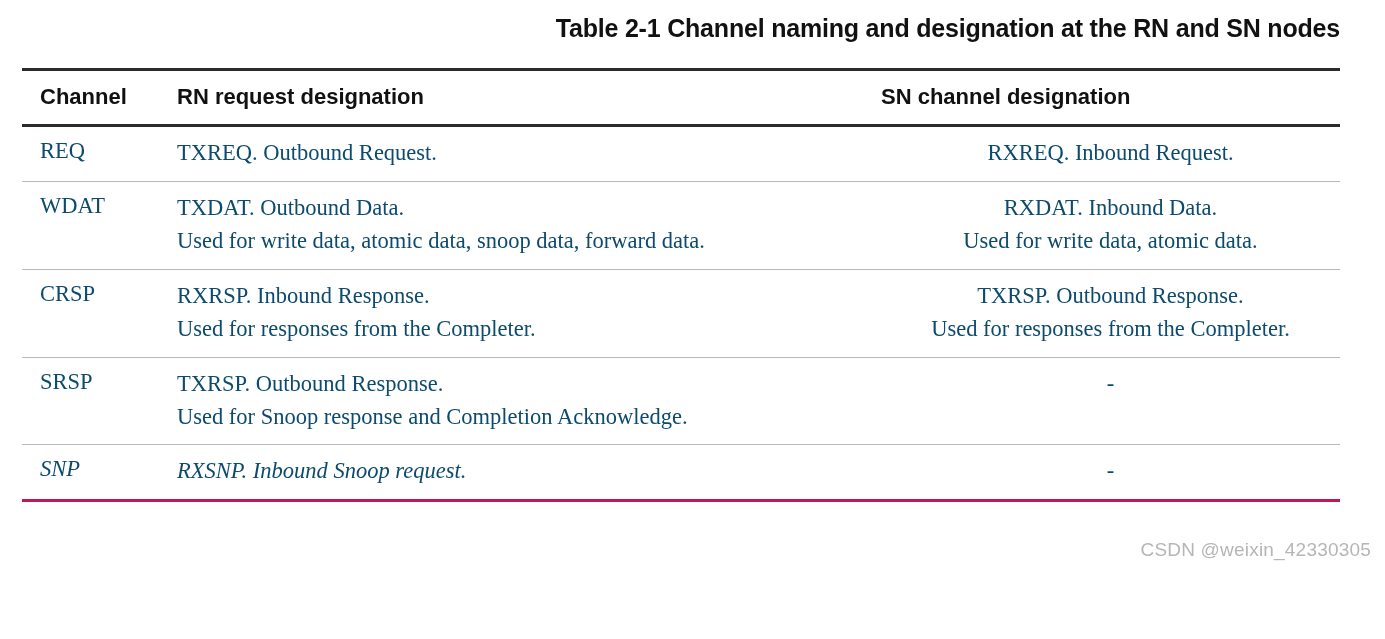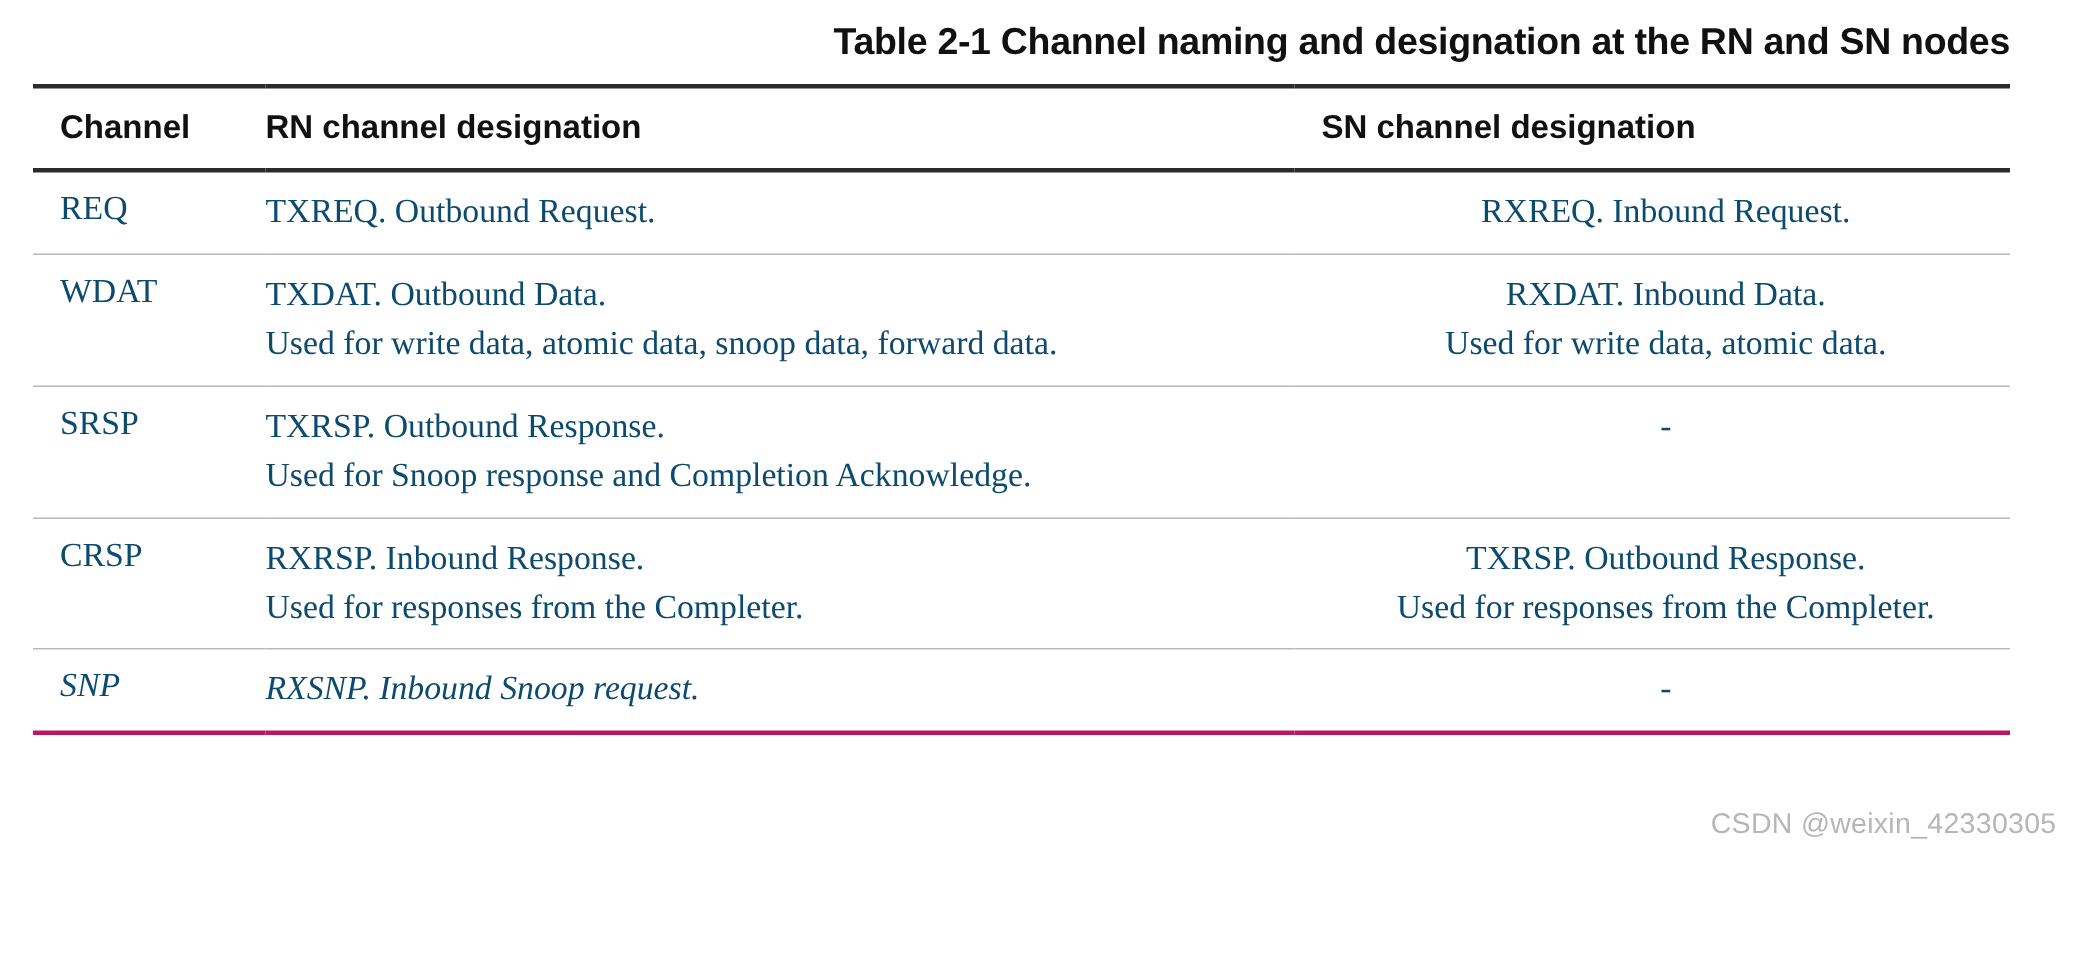--- a/index.html
+++ b/index.html
@@ -35,21 +35,21 @@
     font-size: 25px;
     letter-spacing: -0.2px;
     color: #111111;
     white-space: nowrap;
   }
 
   
   .tbl {
     position: absolute;
     left: 22px;
-    top: 56px;
+    top: 68px;
     width: 1318px;
     border-collapse: collapse;
     table-layout: fixed;
   }
 
   .tbl col.c-channel { width: 155px; }
   .tbl col.c-rn      { width: 686px; }
   .tbl col.c-sn      { width: 477px; }
 
   
@@ -140,21 +140,21 @@
       <col class="c-sn">
     </colgroup>
     <tbody id="table-body">
       <tr class="rule-top">
         <td></td>
         <td></td>
         <td></td>
       </tr>
       <tr class="head-row">
         <td class="ch">Channel</td>
-        <td class="rn">RN channel designation</td>
+        <td class="rn">RN request designation</td>
         <td class="sn">SN channel designation</td>
       </tr>
     <tr class="body-row">
           <td class="ch">REQ</td>
           <td class="rn">
             <span class="line">TXREQ. Outbound Request.</span>
           </td>
           <td class="sn">
             <span class="line">RXREQ. Inbound Request.</span>
           </td>
@@ -164,40 +164,40 @@
           <td class="rn">
             <span class="line">TXDAT. Outbound Data.</span>
             <span class="line">Used for write data, atomic data, snoop data, forward data.</span>
           </td>
           <td class="sn">
             <span class="line">RXDAT. Inbound Data.</span>
             <span class="line">Used for write data, atomic data.</span>
           </td>
         </tr>
         <tr class="body-row">
+          <td class="ch">CRSP</td>
+          <td class="rn">
+            <span class="line">RXRSP. Inbound Response.</span>
+            <span class="line">Used for responses from the Completer.</span>
+          </td>
+          <td class="sn">
+            <span class="line">TXRSP. Outbound Response.</span>
+            <span class="line">Used for responses from the Completer.</span>
+          </td>
+        </tr>
+        <tr class="body-row">
           <td class="ch">SRSP</td>
           <td class="rn">
             <span class="line">TXRSP. Outbound Response.</span>
             <span class="line">Used for Snoop response and Completion Acknowledge.</span>
           </td>
           <td class="sn">
             <span class="dash">-</span>
           </td>
         </tr>
-        <tr class="body-row">
-          <td class="ch">CRSP</td>
-          <td class="rn">
-            <span class="line">RXRSP. Inbound Response.</span>
-            <span class="line">Used for responses from the Completer.</span>
-          </td>
-          <td class="sn">
-            <span class="line">TXRSP. Outbound Response.</span>
-            <span class="line">Used for responses from the Completer.</span>
-          </td>
-        </tr>
         <tr class="last-row">
           <td class="ch">SNP</td>
           <td class="rn">
             <span class="line">RXSNP. Inbound Snoop request.</span>
           </td>
           <td class="sn">
             <span class="dash">-</span>
           </td>
         </tr>
       </tbody>

